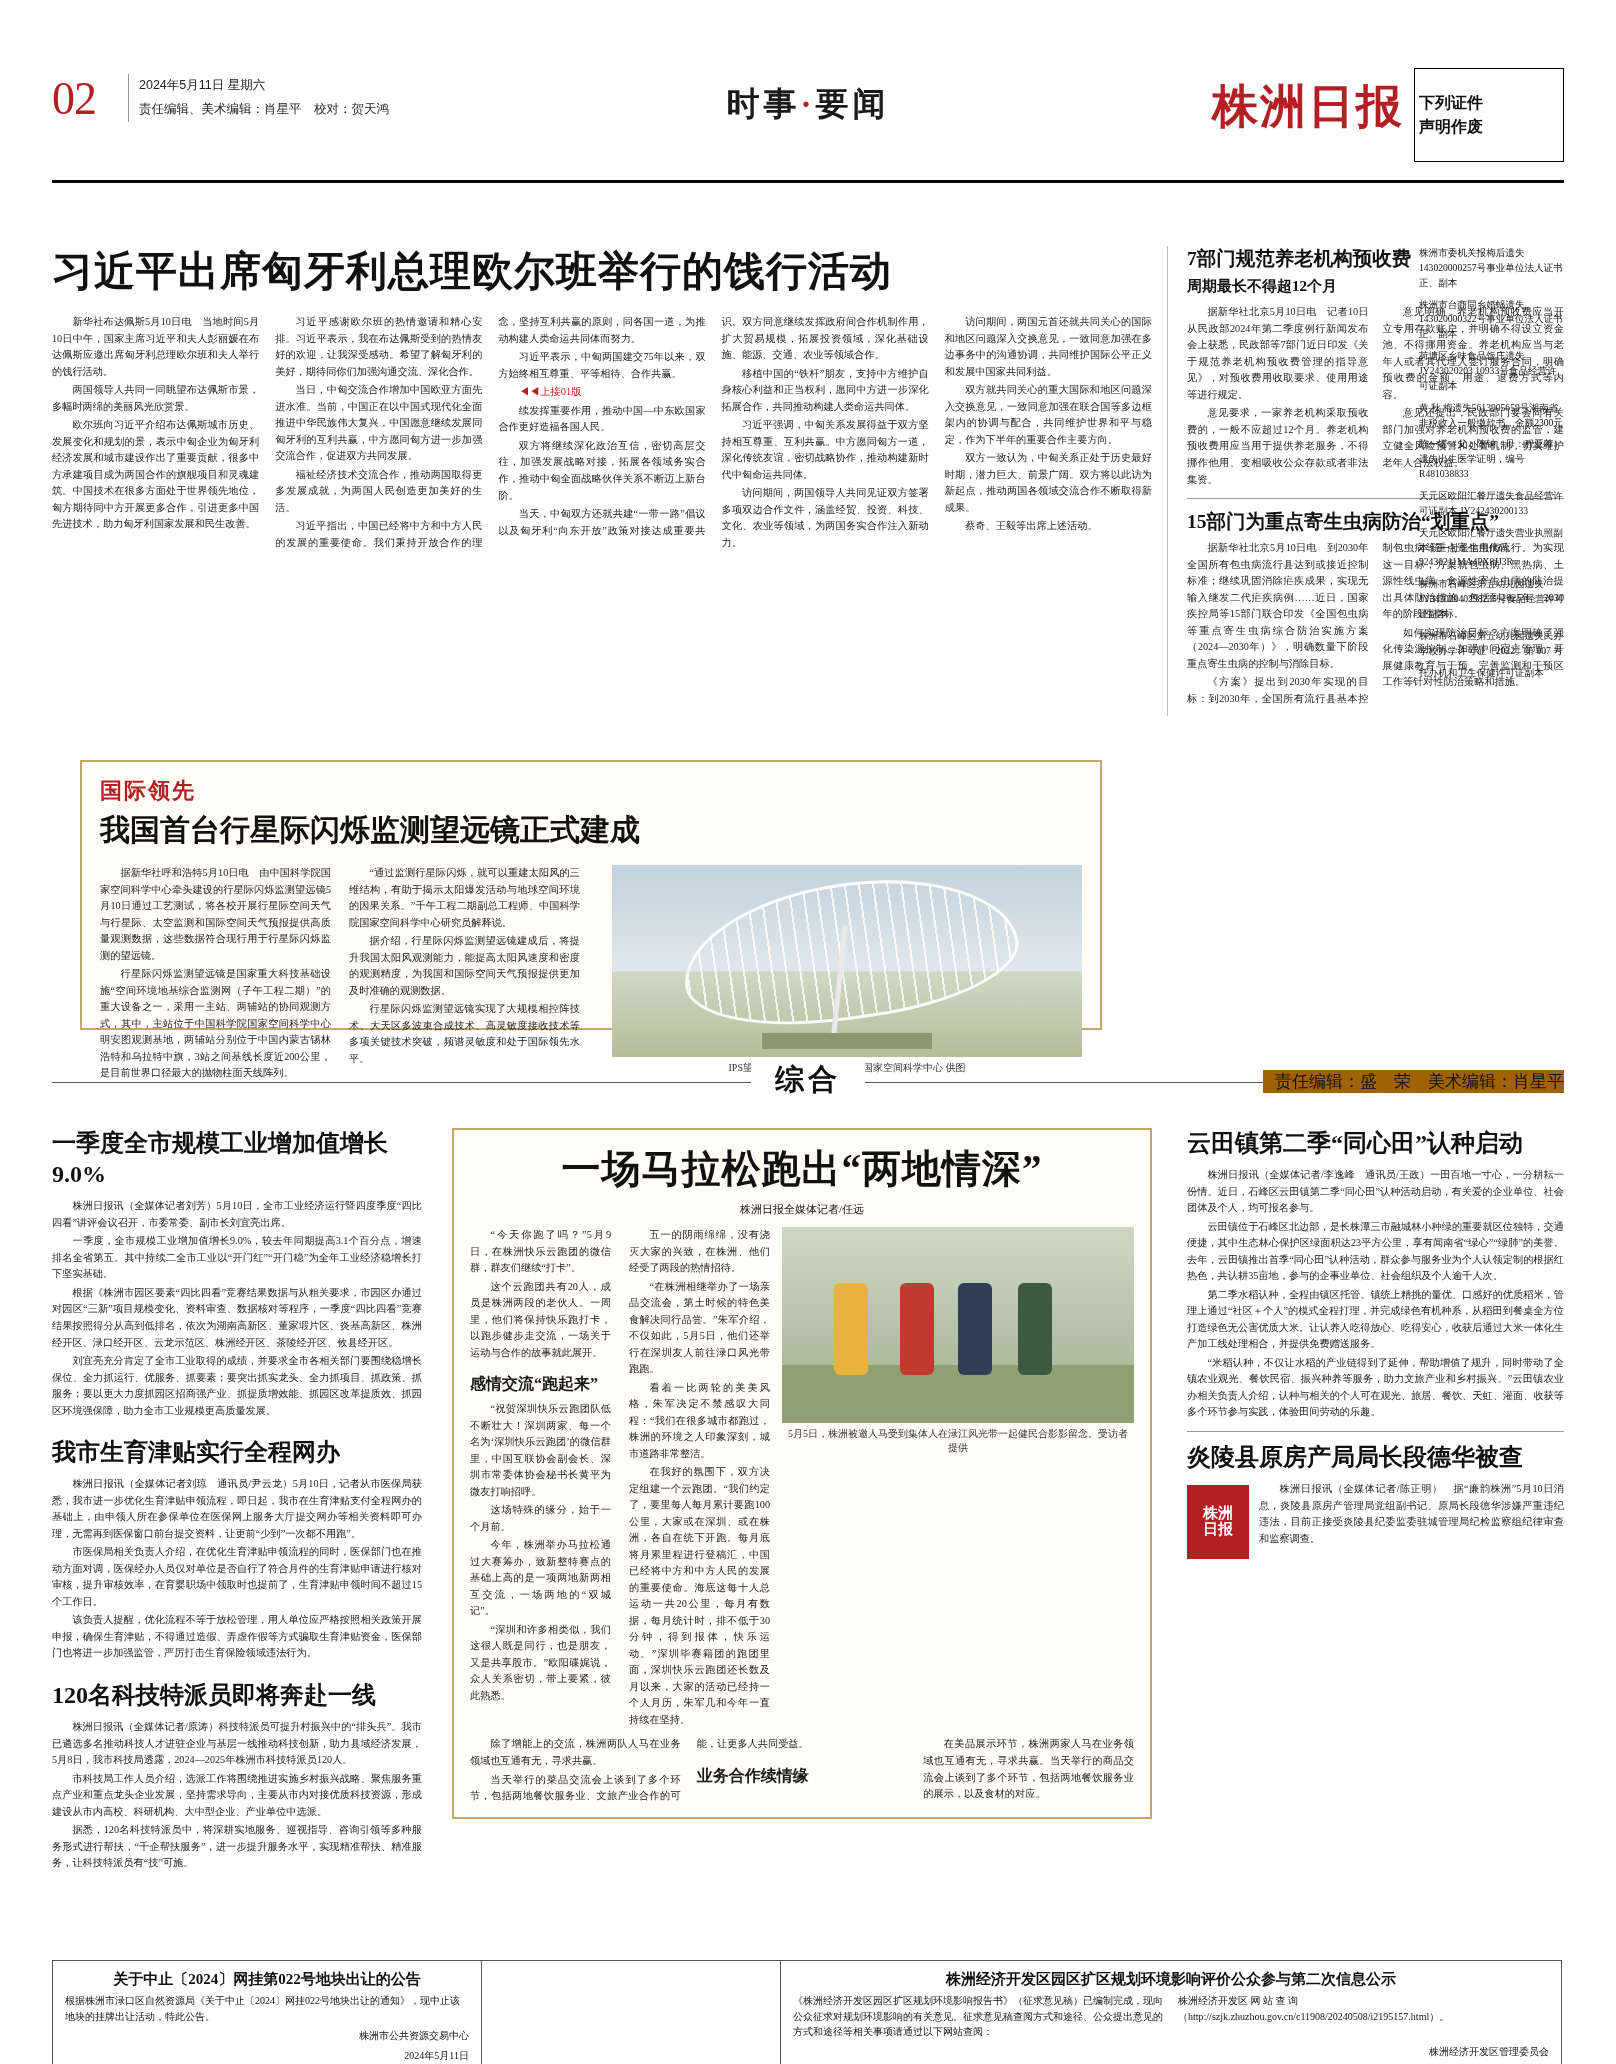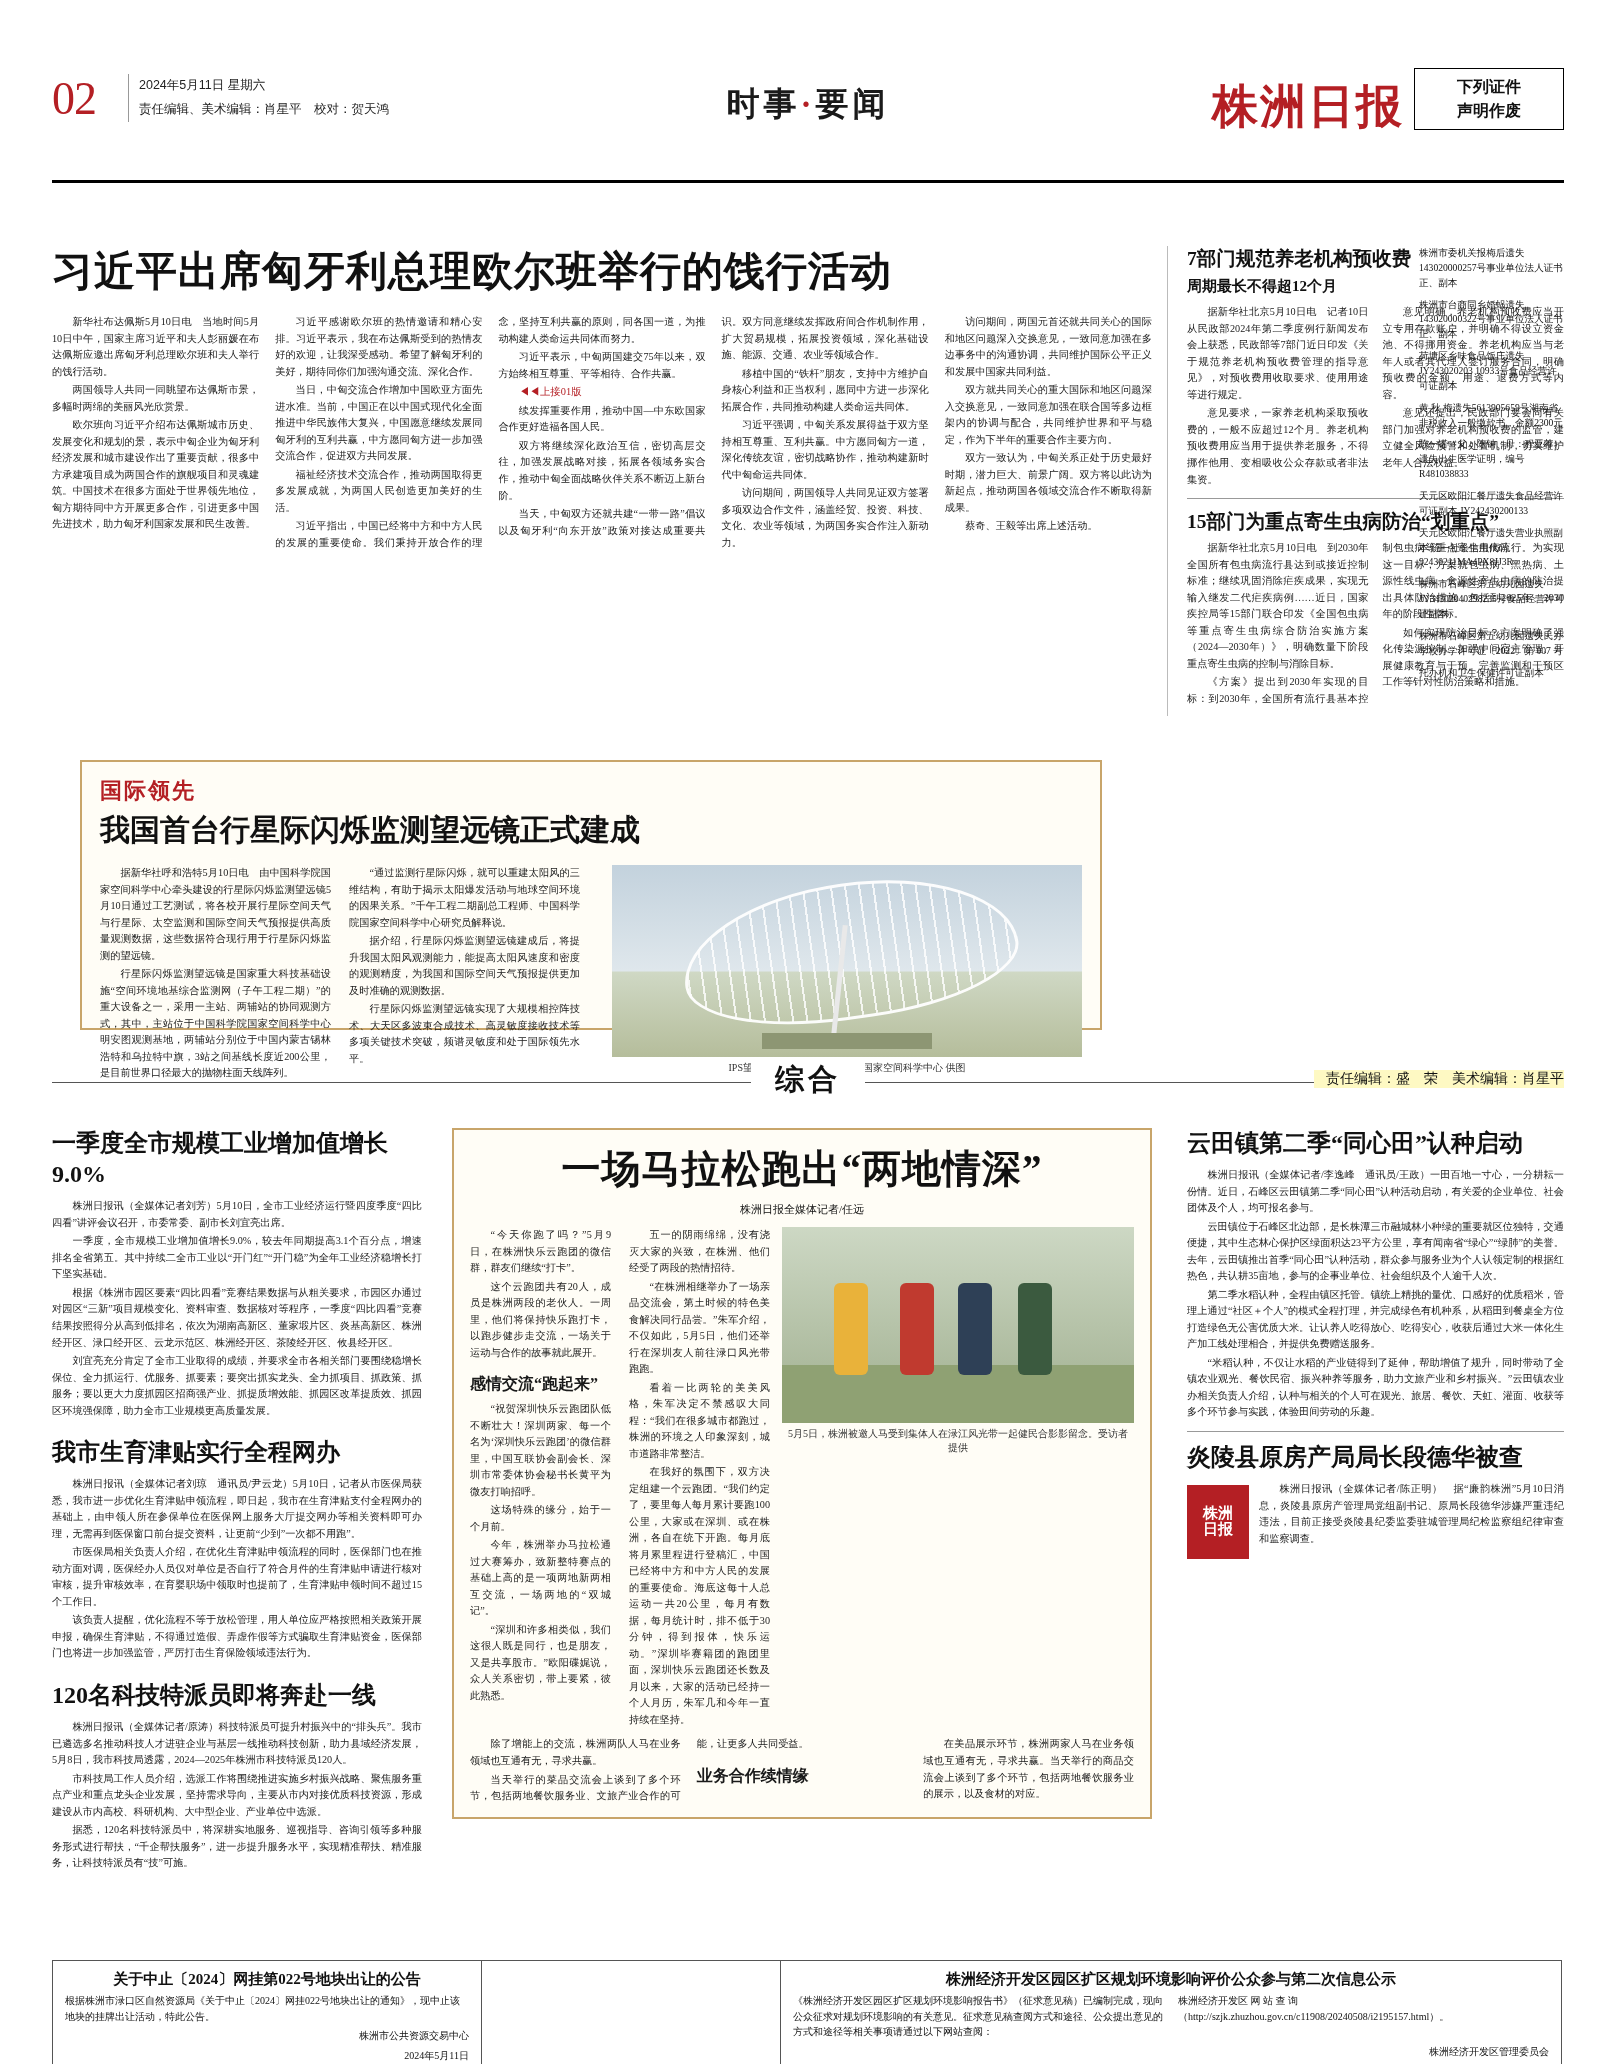--- a/index.html
+++ b/index.html
@@ -6,21 +6,21 @@
   body{width:1616px;height:2064px;font-family:"Liberation Serif",serif;color:#111;position:relative;}
   .page{position:relative;width:1616px;height:2064px;box-sizing:border-box;padding:0;}
 
   
   .masthead{position:relative;height:120px;margin:60px 52px 0 52px;border-bottom:3px solid #000;}
   .folio{position:absolute;left:0;top:12px;font-size:46px;color:#b41f24;font-family:"Liberation Serif",serif;letter-spacing:-1px;}
   .folio-meta{position:absolute;left:76px;top:14px;font-size:12.5px;line-height:1.9;color:#222;border-left:1px solid #999;padding-left:10px;font-family:"Liberation Sans",sans-serif;}
   .section-title{position:absolute;left:50%;transform:translateX(-50%);top:22px;font-size:33px;letter-spacing:4px;color:#1a1a1a;font-weight:bold;}
   .section-title .dot{color:#b41f24;}
   .nameplate{position:absolute;right:160px;top:16px;font-size:46px;font-weight:bold;color:#b41f24;letter-spacing:2px;font-family:"Liberation Serif",serif;}
-  .nameplate-box{position:absolute;right:0;top:8px;width:140px;border:1px solid #000;padding:6px 4px;font-size:16px;line-height:1.5;text-align:center;font-weight:bold;}
+  .nameplate-box{position:absolute;right:0;top:8px;width:140px;border:1px solid #000;padding:22px 4px;font-size:16px;line-height:1.5;font-weight:bold;}
 
   
   .col-text{font-size:10.2px;line-height:1.62;text-align:justify;color:#1a1a1a;}
   .col-text p{margin:0 0 2px 0;text-indent:2em;}
 
   
   .top-zone{position:absolute;left:52px;top:186px;width:1512px;height:500px;}
   .lead{position:absolute;left:0;top:0;width:1100px;}
   .lead h1{margin:0;font-size:41px;font-weight:bold;letter-spacing:1px;line-height:1.22;font-family:"Liberation Serif",serif;}
   .lead-cols{margin-top:18px;column-count:5;column-gap:16px;column-rule:0;}
@@ -43,21 +43,21 @@
   .photo .sky{position:absolute;inset:0;background:linear-gradient(#c3d2dd 0%,#dfe7ec 55%,#cfd8c4 56%,#b5bd9b 100%);}
   .photo .dish{position:absolute;left:70px;top:18px;width:330px;height:130px;border:3px solid #fff;border-radius:50% 50% 46% 46%/60% 60% 40% 40%;transform:rotate(-8deg);opacity:.95;background:repeating-linear-gradient(90deg,rgba(255,255,255,.85) 0 2px,rgba(255,255,255,0) 2px 14px);}
   .photo .mast{position:absolute;left:225px;top:60px;width:5px;height:110px;background:#e9e9e9;transform:rotate(6deg);}
   .photo .base{position:absolute;left:150px;bottom:8px;width:170px;height:16px;background:#8d9673;}
   .caption{font-size:10px;color:#333;margin-top:4px;text-align:center;}
 
   
   .zh-band{position:absolute;left:52px;top:1000px;width:1512px;}
   .zh-line{position:relative;height:1px;background:#555;top:22px;}
   .zh-word{position:absolute;left:50%;transform:translateX(-50%);top:0;background:#fff;padding:0 24px;font-size:29px;font-weight:bold;letter-spacing:4px;}
-  .zh-credit{position:absolute;right:0;top:10px;background:#fef9c3;padding-left:12px;font-size:14px;}
+  .zh-credit{position:absolute;right:0;top:10px;background:#a16207;padding-left:12px;font-size:17px;}
 
   
   .bot{position:absolute;left:52px;top:1068px;width:1512px;}
   .b-left{position:absolute;left:0;top:0;width:370px;}
   .b-mid{position:absolute;left:400px;top:0;width:700px;border:2px solid #c8a56a;background:#fffdf6;padding:12px 16px;box-sizing:border-box;}
   .b-right{position:absolute;left:1135px;top:0;width:377px;}
   .b-left h2,.b-right h2{margin:0 0 8px 0;font-size:24px;font-weight:bold;line-height:1.3;}
   .b-left .art{margin-bottom:18px;}
   .b-mid h1{margin:0 0 6px 0;font-size:39px;font-weight:bold;text-align:center;letter-spacing:1px;}
   .b-mid .byline{font-size:11px;text-align:center;margin-bottom:10px;}

